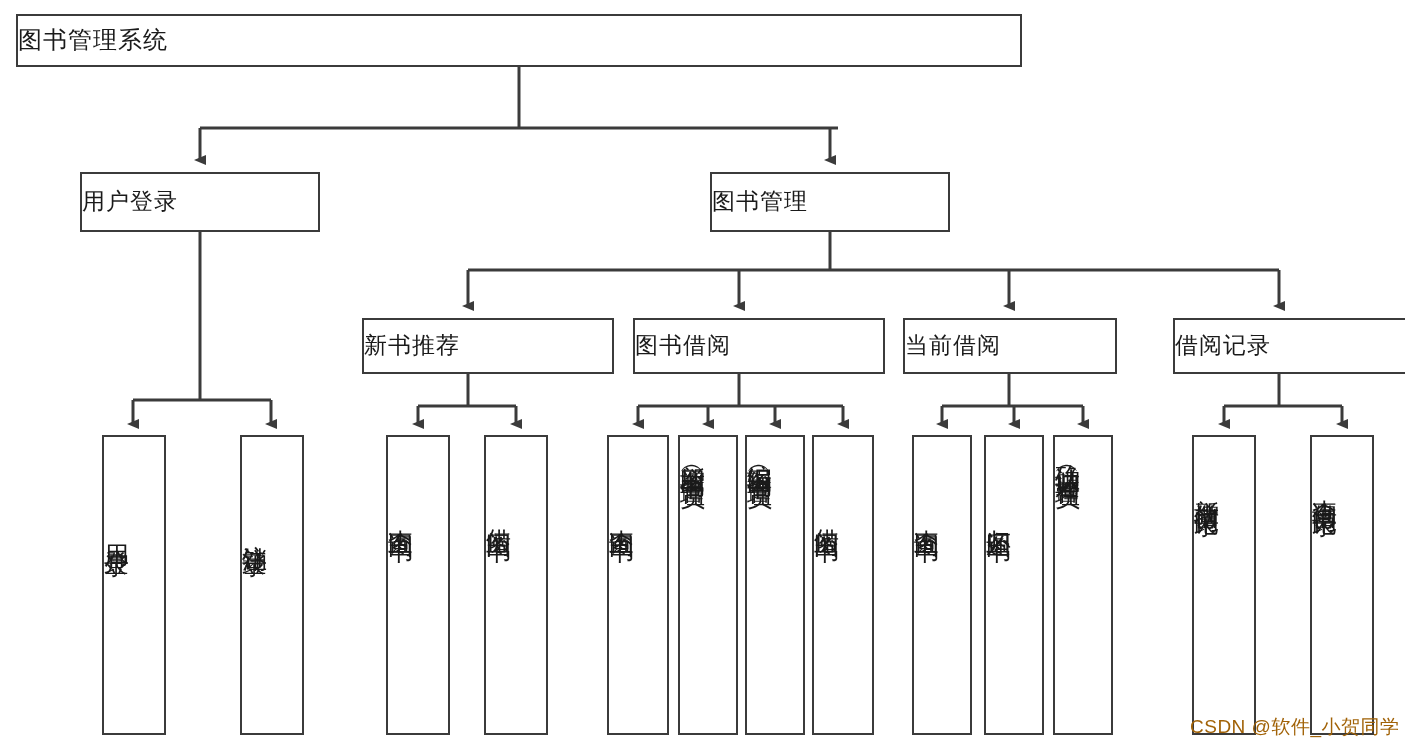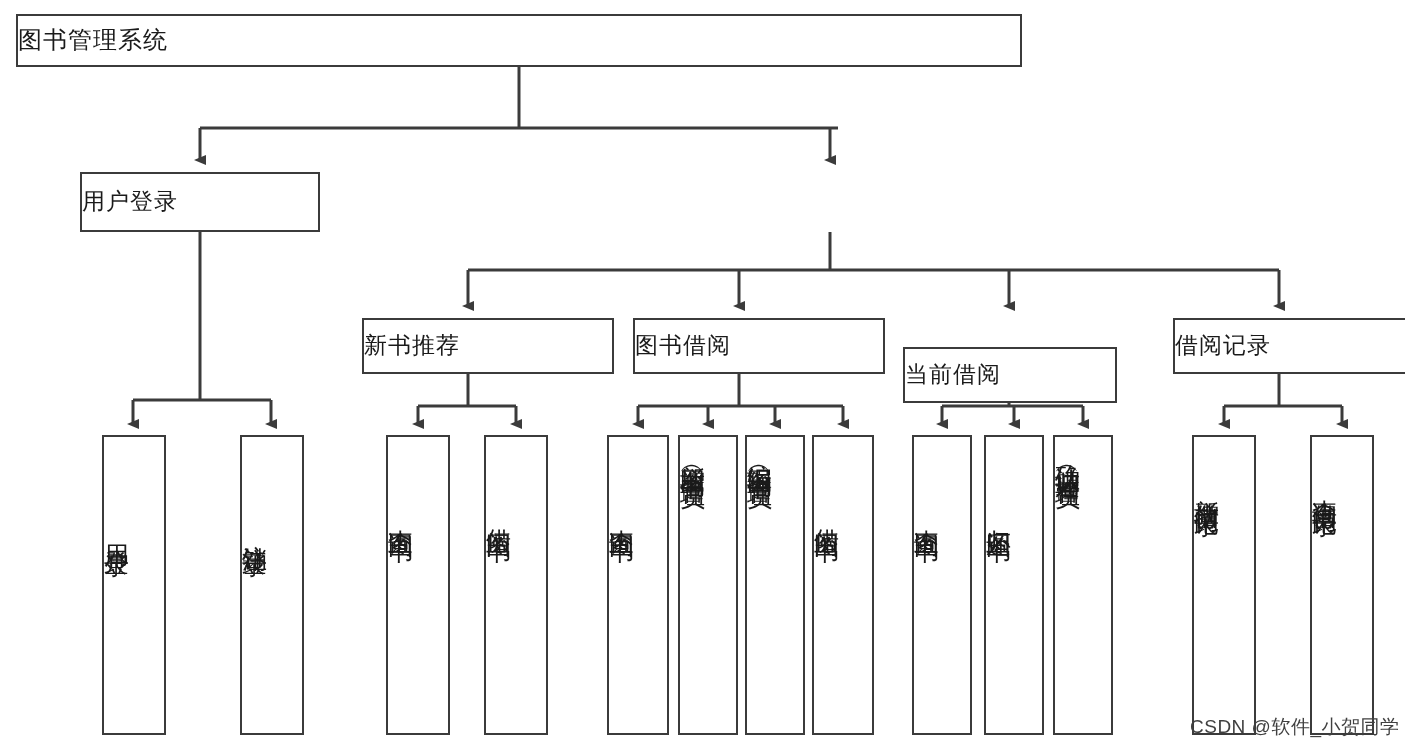--- a/index.html
+++ b/index.html
@@ -35,21 +35,21 @@
     font-size:25px;
     letter-spacing:3px;
     line-height:1;
     white-space:pre;
   }
   .node.root .lbl{font-size:24px;}
   #watermark{
     position:absolute;
     left:1190px;top:714px;
     font-size:19px;
-    color:#404040;
+    color:#a16207;
     letter-spacing:0.5px;
     white-space:nowrap;
     user-select:none;
   }
 </style>
 </head>
 <body>
 
 <div id="canvas">
 
@@ -103,28 +103,31 @@
     </g>
   </svg>
 
   <div class="node horiz root" style="left:16px;top:14px;width:1006px;height:53px;">
     <span class="lbl">图书管理系统</span>
   </div>
 
   <div class="node horiz" style="left:80px;top:172px;width:240px;height:60px;">
     <span class="lbl">用户登录</span>
   </div>
+  <div class="node horiz" style="left:710px;top:172px;width:240px;height:60px;">
+    <span class="lbl">图书管理</span>
+  </div>
 
   <div class="node horiz" style="left:362px;top:318px;width:252px;height:56px;">
     <span class="lbl">新书推荐</span>
   </div>
   <div class="node horiz" style="left:633px;top:318px;width:252px;height:56px;">
     <span class="lbl">图书借阅</span>
   </div>
-  <div class="node horiz" style="left:903px;top:318px;width:214px;height:56px;margin-top:29px;">
+  <div class="node horiz" style="left:903px;top:318px;width:214px;height:56px;">
     <span class="lbl">当前借阅</span>
   </div>
   <div class="node horiz" style="left:1173px;top:318px;width:254px;height:56px;">
     <span class="lbl">借阅记录</span>
   </div>
 
   <div class="node vert" style="left:102px;top:435px;width:64px;height:300px;padding-top:88px;">
     <span class="lbl">用户登录</span>
   </div>
   <div class="node vert" style="left:240px;top:435px;width:64px;height:300px;padding-top:88px;">

